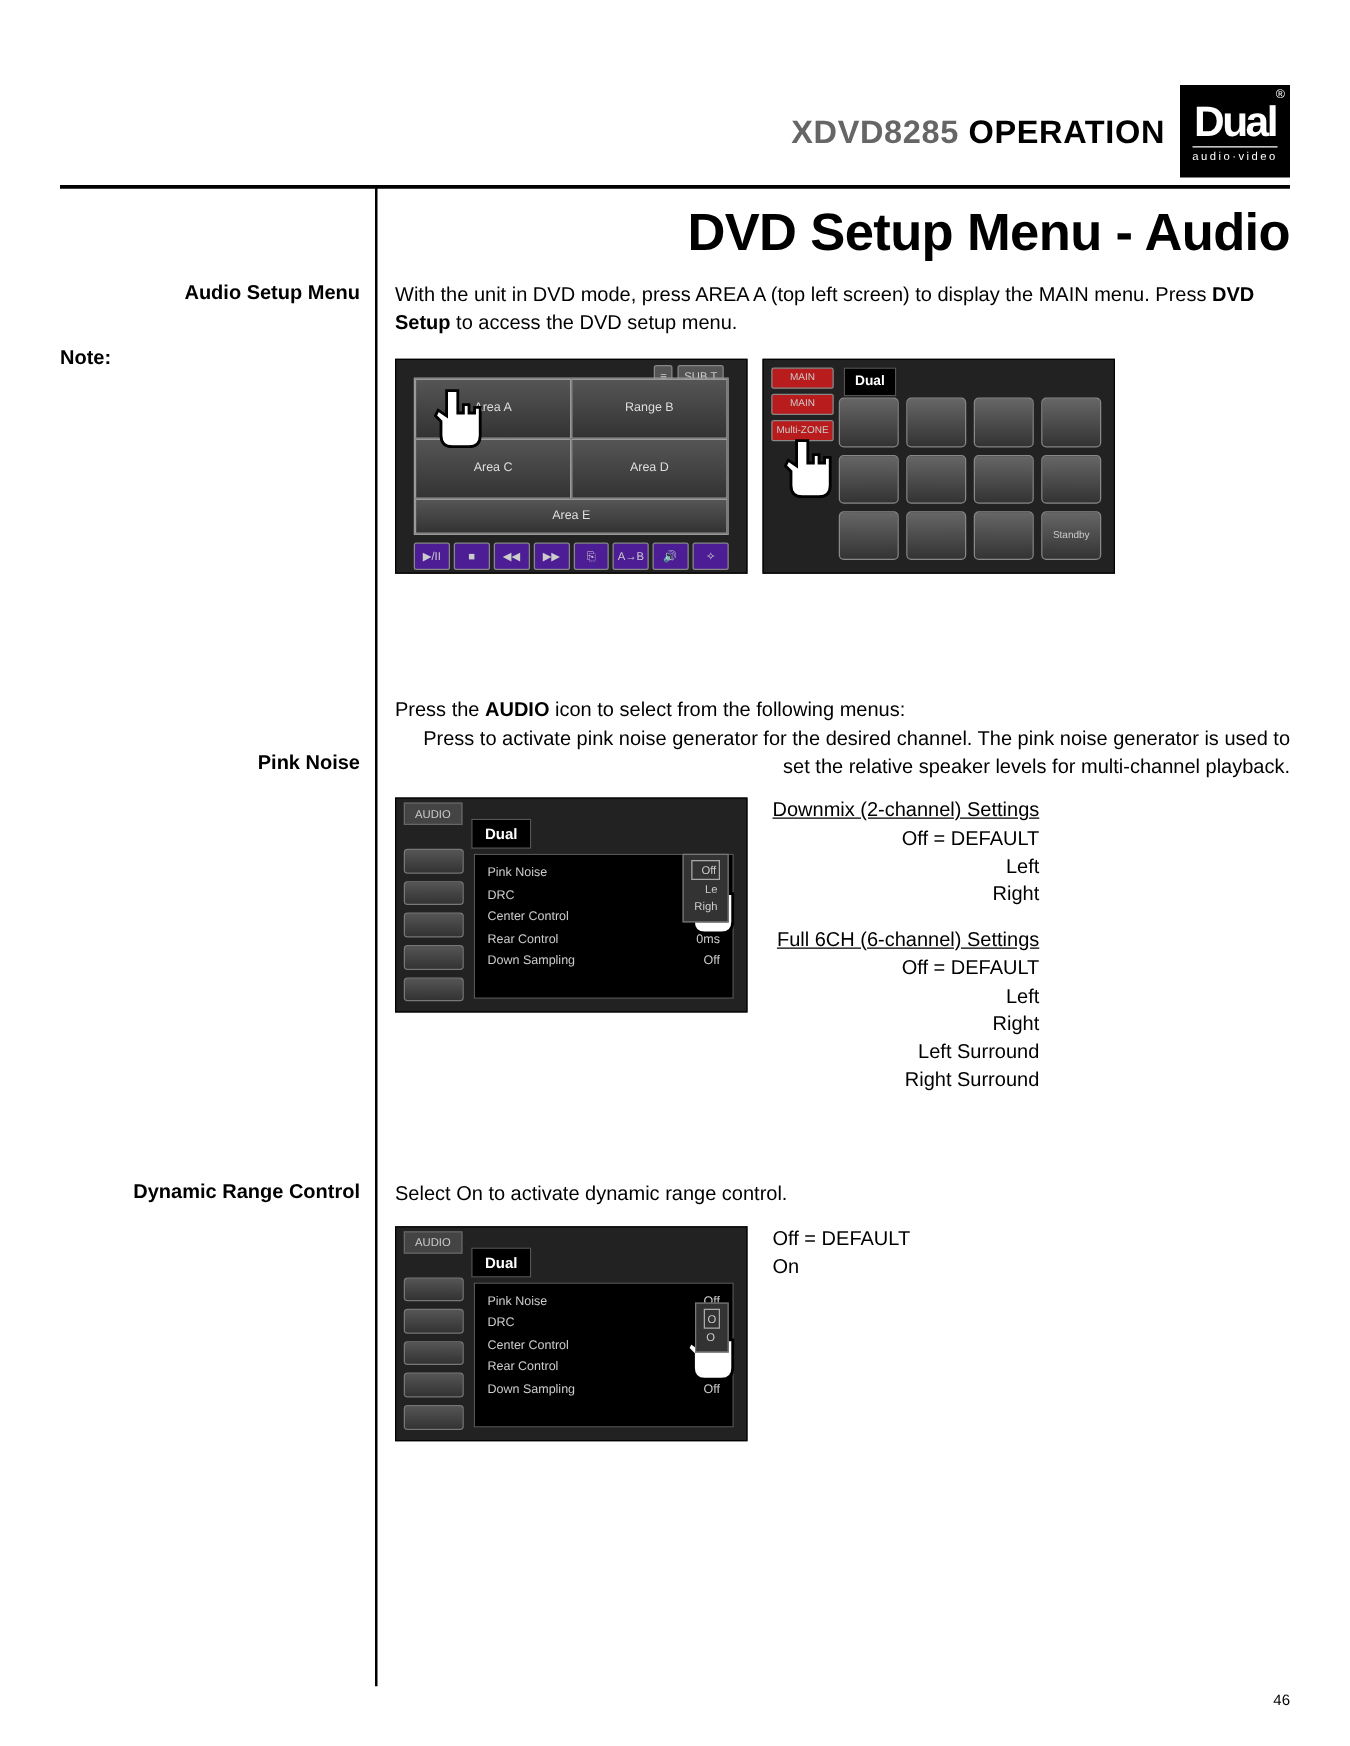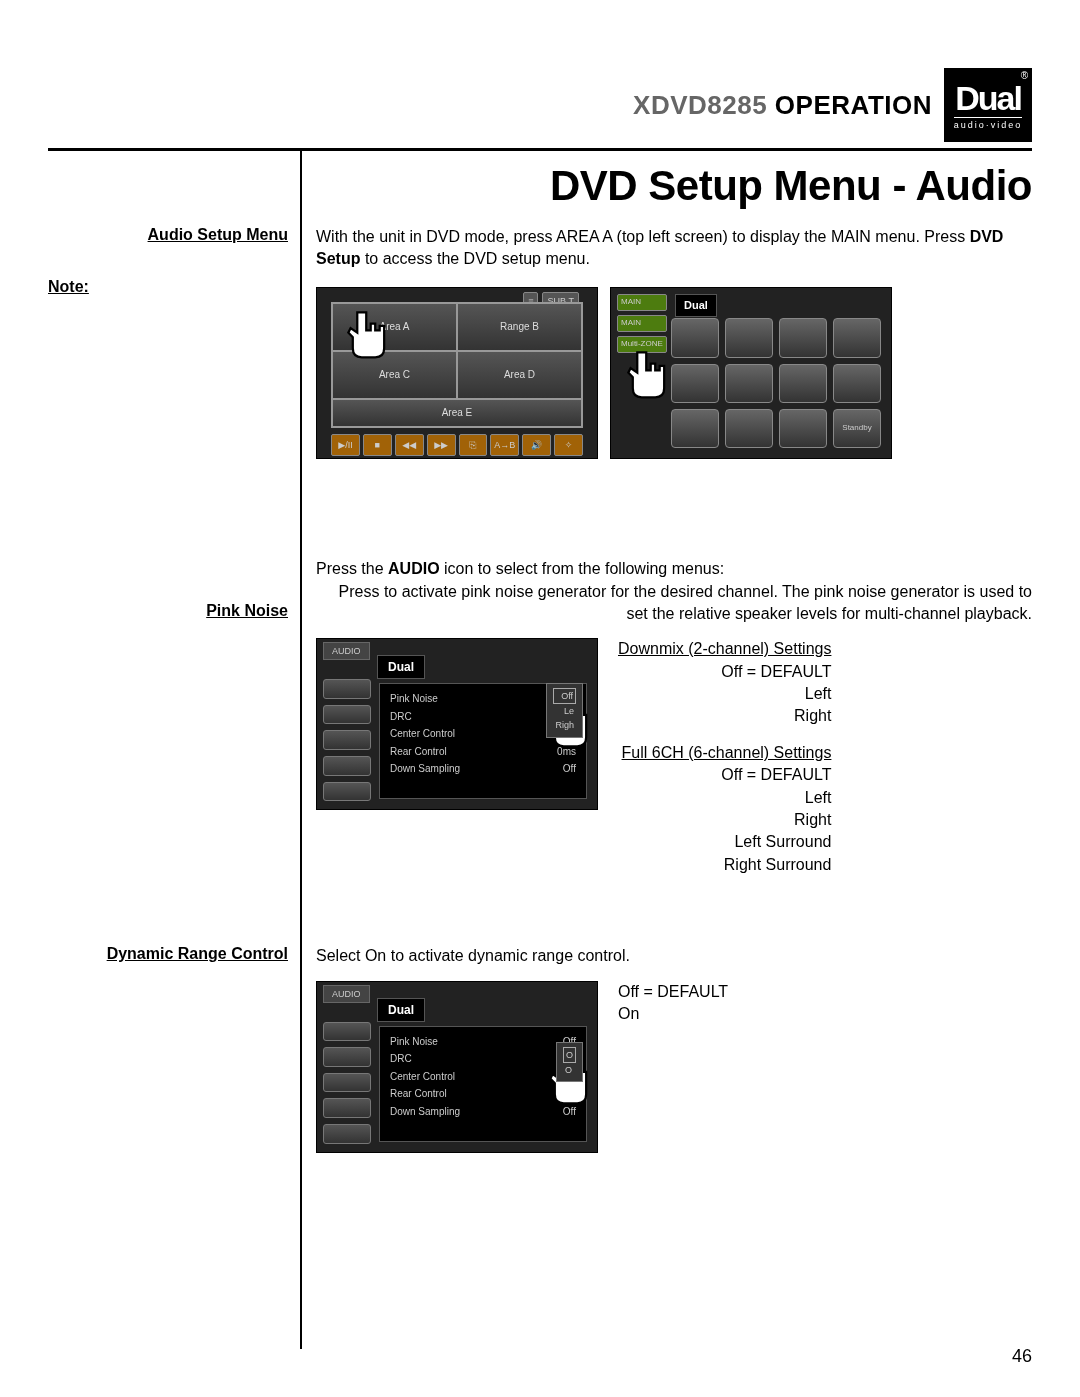--- a/index.html
+++ b/index.html
@@ -62,21 +62,20 @@
     left: 300px;
     width: 2px;
     bottom: 48px;
     background: #000;
   }
   .left-col {
     position: absolute;
     left: 48px;
     width: 240px;
     font-size: 16px;
-    text-decoration: underline;
   }
   .right-col {
     position: absolute;
     left: 316px;
     right: 48px;
     font-size: 16px;
     line-height: 1.35;
   }
   .bold { font-weight: bold; }
   .note-block { margin-top: 34px; }
@@ -100,25 +99,25 @@
     grid-template-columns: 1fr 1fr;
     grid-template-rows: 1fr 1fr 0.6fr;
     border: 1px solid #999;
   }
   .ss-grid div { border: 1px solid #999; font-size: 10px; color: #ddd; display:flex; align-items:center; justify-content:center; background: linear-gradient(#555,#333);}
   .ss-grid .e { grid-column: 1 / 3; }
   .ss1-bottom {
     position: absolute; bottom: 2px; left: 14px; right: 14px; height: 22px;
     display: flex; gap: 3px;
   }
-  .ss1-bottom span { flex:1; background:#a16207; border:1px solid #888; border-radius:2px; display:flex; align-items:center; justify-content:center; color:#ccc; font-size:9px;}
+  .ss1-bottom span { flex:1; background:#4c1d95; border:1px solid #888; border-radius:2px; display:flex; align-items:center; justify-content:center; color:#ccc; font-size:9px;}
   .ss1-top { position:absolute; top:4px; right:18px; display:flex; gap:4px;}
   .ss1-top span { background:#555; border:1px solid #888; color:#ccc; font-size:9px; padding:2px 4px; border-radius:2px;}
   .ss2-side { position:absolute; top:6px; left:6px; width:50px; display:flex; flex-direction:column; gap:4px;}
-  .ss2-side span { background:#4d7c0f; border:1px solid #888; color:#ccc; font-size:8px; padding:2px 3px; border-radius:2px; }
+  .ss2-side span { background:#b91c1c; border:1px solid #888; color:#ccc; font-size:8px; padding:2px 3px; border-radius:2px; text-align:center;}
   .ss2-grid { position:absolute; top:30px; left:60px; right:10px; bottom:10px; display:grid; grid-template-columns:repeat(4,1fr); grid-template-rows:repeat(3,1fr); gap:6px;}
   .ss2-grid span { background:linear-gradient(#666,#333); border:1px solid #888; border-radius:4px; display:flex; align-items:center; justify-content:center; color:#ccc; font-size:8px;}
   .ss2-brand { position:absolute; top:6px; left:64px; background:#000; color:#fff; font-size:11px; font-weight:bold; padding:3px 8px; border:1px solid #555;}
   .hand {
     position:absolute; width:46px; height:56px;
   }
   .hand svg { width:100%; height:100%; }
   .ss3, .ss4 { width: 282px; height: 172px; background:#222; border:1px solid #000; position:relative; }
   .ss3-tab, .ss4-tab { position:absolute; top:3px; left:6px; background:#444; color:#ccc; font-size:9px; padding:2px 8px; border:1px solid #666;}
   .ss3-brand { position:absolute; top:16px; left:60px; background:#000; color:#fff; font-size:12px; font-weight:bold; padding:3px 10px; border:1px solid #555;}
@@ -127,21 +126,21 @@
   .ss3-table { position:absolute; top:44px; left:62px; right:10px; bottom:10px; background:#000; border:1px solid #555; font-size:10px; color:#ccc; padding:6px;}
   .ss3-row { display:flex; justify-content:space-between; padding:2px 4px;}
   .ss3-popup { position:absolute; top:44px; right:14px; background:#333; border:1px solid #777; font-size:9px; color:#ccc; padding:4px 6px; z-index:2;}
   .ss3-popup div { padding:1px 2px; }
   .ss3-popup .sel { border:1px solid #aaa; }
 
   .settings-col { font-size: 16px; line-height: 1.4; }
   .settings-col .u { text-decoration: underline; }
   .row3 { display:flex; gap: 20px; margin-top: 14px; align-items: flex-start;}
 
-  .page-num { position:absolute; bottom: 30px; right: 48px; font-size: 18px; }
+  .page-num { position:absolute; bottom: 30px; right: 48px; font-size: 12px; }
 
   .hand-shape { fill:#fff; stroke:#000; stroke-width:2; }
 </style>
 </head>
 <body>
 
 <div class="header-row">
   <div class="header-text">
     <span class="model">XDVD8285</span>
     <span class="op">OPERATION</span>

